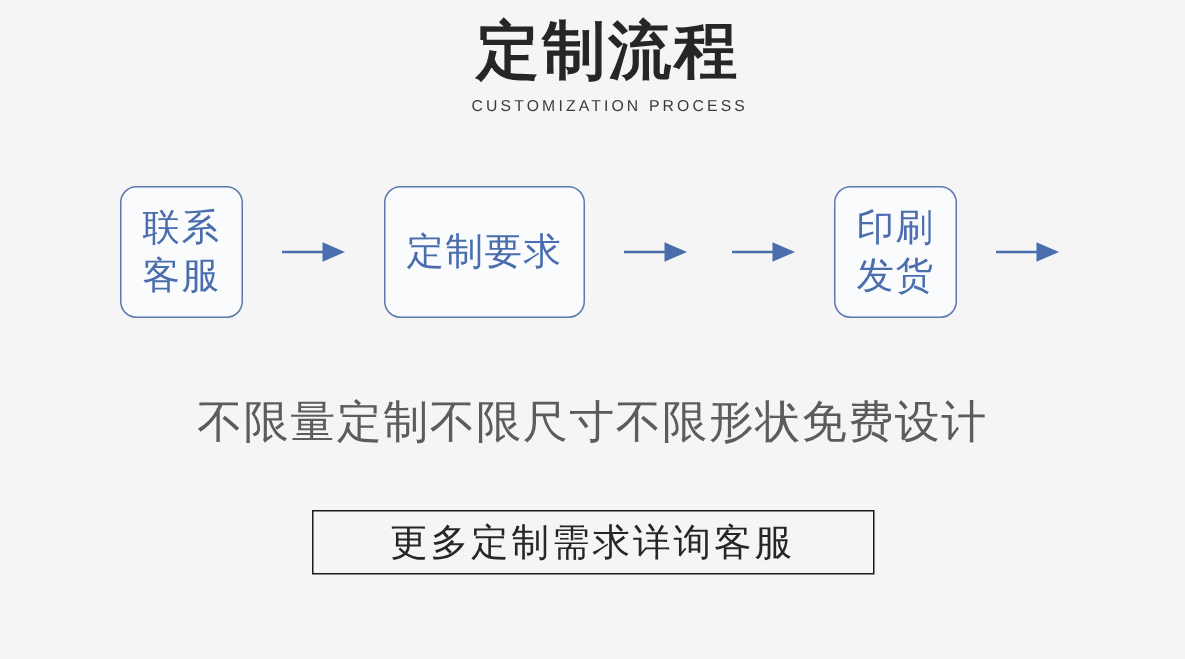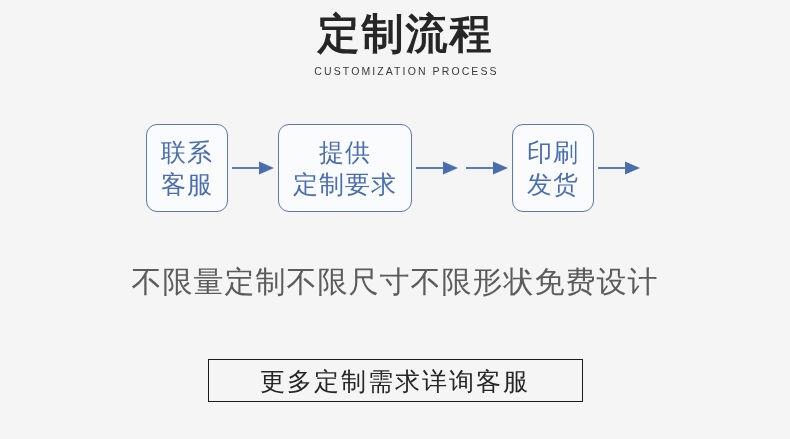--- a/index.html
+++ b/index.html
@@ -45,20 +45,21 @@
   
   .flow {
     position: absolute;
     top: 118px;
     left: 0;
     width: 790px;
     height: 100px;
     display: flex;
     align-items: center;
     justify-content: center;
+    gap: 22px;
   }
   .step-box {
     border: 1.4px solid #5b79ad;
     border-radius: 11px;
     background: #fafbfc;
     height: 88px;
     box-sizing: border-box;
     display: flex;
     flex-direction: column;
     align-items: center;
@@ -94,21 +95,21 @@
     font-size: 30px;
     color: #5c5c5c;
     letter-spacing: 1px;
     line-height: 40px;
     white-space: nowrap;
   }
 
   
   .cta-wrap {
     position: absolute;
-    top: 359px;
+    top: 340px;
     left: 0;
     width: 790px;
     display: flex;
     justify-content: center;
   }
   .cta-box {
     width: 375px;
     height: 43px;
     border: 1.5px solid #1a1a1a;
     box-sizing: border-box;
@@ -141,21 +142,20 @@
   </div>
 
   <div class="arrow">
     <svg width="44" height="16" viewBox="0 0 44 16" aria-hidden="true">
       <line x1="1" y1="8" x2="32" y2="8" stroke="#4a6ead" stroke-width="1.8"></line>
       <polygon points="28,1.5 43,8 28,14.5" fill="#4a6ead"></polygon>
     </svg>
   </div>
 
   <div class="step-box">
-    <span class="step-line">提供</span>
     <span class="step-line">定制要求</span>
   </div>
 
   <div class="arrow">
     <svg width="44" height="16" viewBox="0 0 44 16" aria-hidden="true">
       <line x1="1" y1="8" x2="32" y2="8" stroke="#4a6ead" stroke-width="1.8"></line>
       <polygon points="28,1.5 43,8 28,14.5" fill="#4a6ead"></polygon>
     </svg>
   </div>
 

